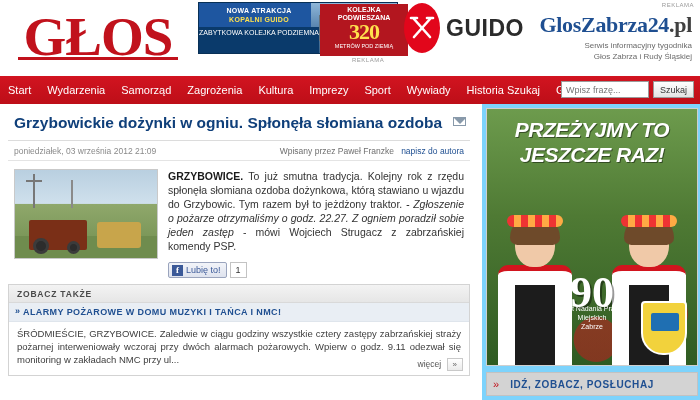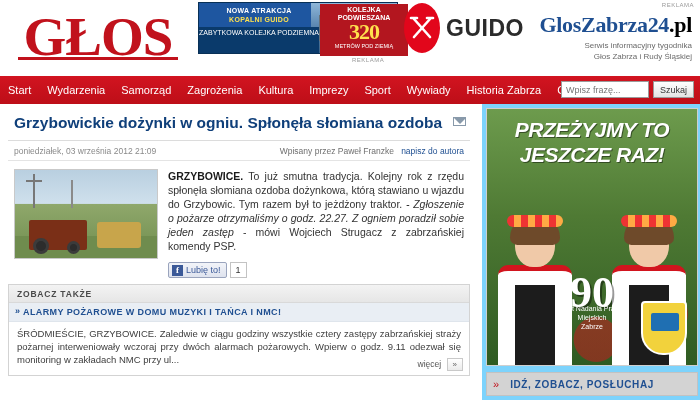--- a/index.html
+++ b/index.html
@@ -114,21 +114,21 @@
   
   .gz {
     position: absolute; right: 8px; top: 12px;
     text-align: right;
   }
   .gz-title {
     font-family: "Liberation Serif", serif;
     font-size: 22px; font-weight: bold; color: #1f4f91;
     letter-spacing: -.3px;
   }
-  .gz-title .dot { color: #000000; }
+  .gz-title .dot { color: #404040; }
   .gz-sub { font-size: 8px; color: #6a6a6a; line-height: 11px; margin-top: 2px; }
 
   
   .navbar {
     position: absolute; left: 0; top: 76px;
     width: 700px; height: 28px;
     background: #c8101b;
     background: linear-gradient(180deg,#d21420 0%, #bd0e18 100%);
     display: flex; align-items: center;
   }
@@ -464,21 +464,21 @@
 
   <div class="navbar">
     <div class="nav-item">Start</div>
     <div class="nav-item">Wydarzenia</div>
     <div class="nav-item">Samorząd</div>
     <div class="nav-item">Zagrożenia</div>
     <div class="nav-item">Kultura</div>
     <div class="nav-item">Imprezy</div>
     <div class="nav-item">Sport</div>
     <div class="nav-item">Wywiady</div>
-    <div class="nav-item">Historia Zabrza</div>
+    <div class="nav-item">Historia Szukaj</div>
     <div class="nav-item">Galerie</div>
     <div class="nav-item">Kontakt</div>
 
     <div class="nav-search">
       <input type="text" placeholder="Wpisz frazę..." style="">
       <button>Szukaj</button>
     </div>
   </div>
 
   <div class="main">

